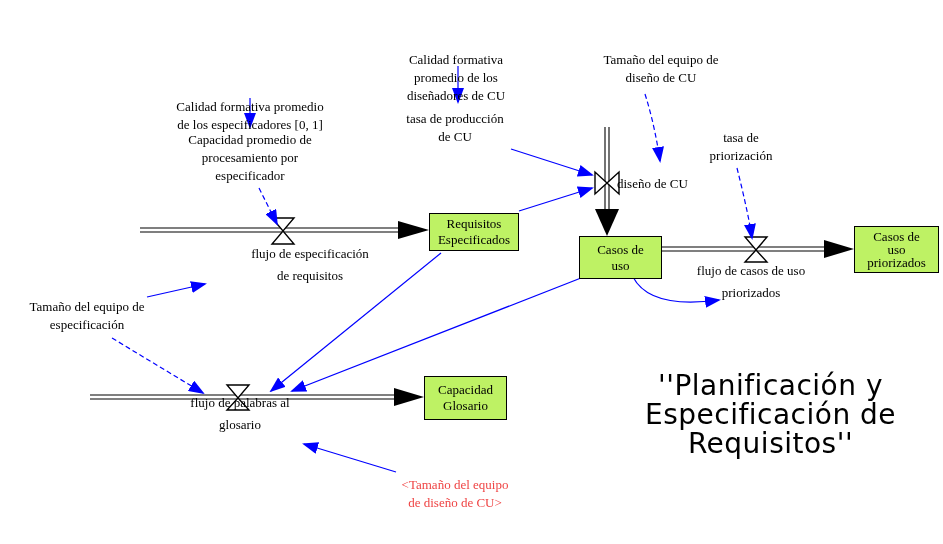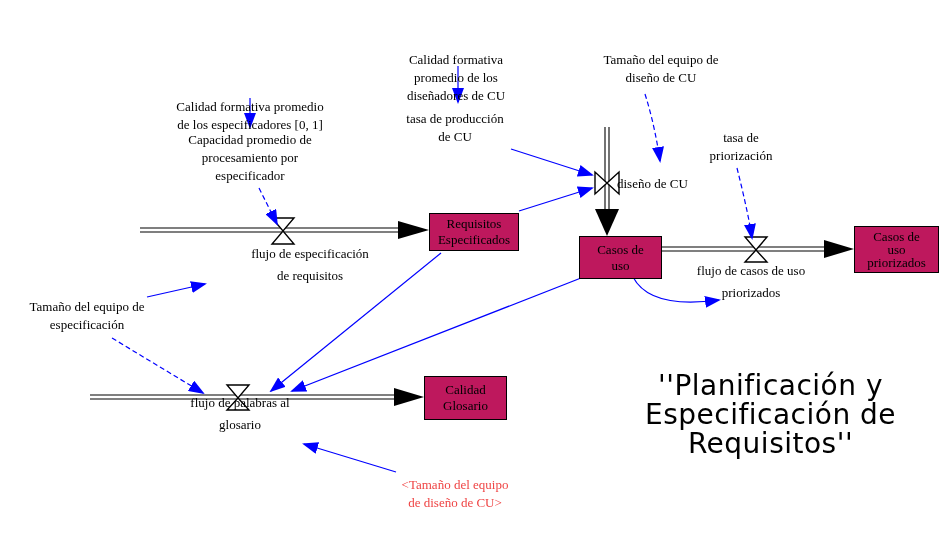--- a/index.html
+++ b/index.html
@@ -4,21 +4,21 @@
 <style>
   html,body{margin:0;padding:0;background:#fff;}
   #stage{position:relative;width:943px;height:544px;background:#ffffff;overflow:hidden;
          font-family:"Liberation Serif",serif;color:#000;}
   #canvas{position:absolute;left:0;top:0;z-index:1;}
   .var-label{position:absolute;z-index:2;text-align:center;font-size:13px;line-height:18px;
              white-space:pre-line;color:#000;}
   .flow-label{position:absolute;z-index:2;text-align:center;font-size:13px;line-height:22px;
               white-space:pre-line;color:#000;}
   .shadow-label{color:#ef4444;}
-  .stock{position:absolute;z-index:3;background:#be185d;border:1.5px solid #000;
+  .stock{position:absolute;z-index:3;background:#bef264;border:1.5px solid #000;
          display:flex;align-items:center;justify-content:center;text-align:center;font-size:13px;}
   .stock span{white-space:pre-line;line-height:16px;}
   .stock.tight span{line-height:13px;}
   .valve-label{position:absolute;z-index:2;font-size:13px;line-height:16px;white-space:pre-line;}
   #title{position:absolute;z-index:2;left:598px;top:371px;width:345px;text-align:center;
          font-family:"DejaVu Sans",sans-serif;font-size:28px;line-height:29px;
          letter-spacing:0.5px;white-space:pre-line;color:#000;}
   
   #lbl-calidad-esp{left:140px;top:54px;width:220px;margin-top:44px;}
   #lbl-capacidad{left:150px;top:131px;width:200px;}
@@ -130,21 +130,21 @@
   <div class="stock" id="stock-casos">
     <span>Casos de
 uso</span>
   </div>
   <div class="stock tight" id="stock-priorizados">
     <span>Casos de
 uso
 priorizados</span>
   </div>
   <div class="stock" id="stock-palabras">
-    <span>Calidad
+    <span>Capacidad
 Glosario</span>
   </div>
 
   <div id="title">''Planificación y
 Especificación de
 Requisitos''</div>
 
 </div>
 
 </body></html>

